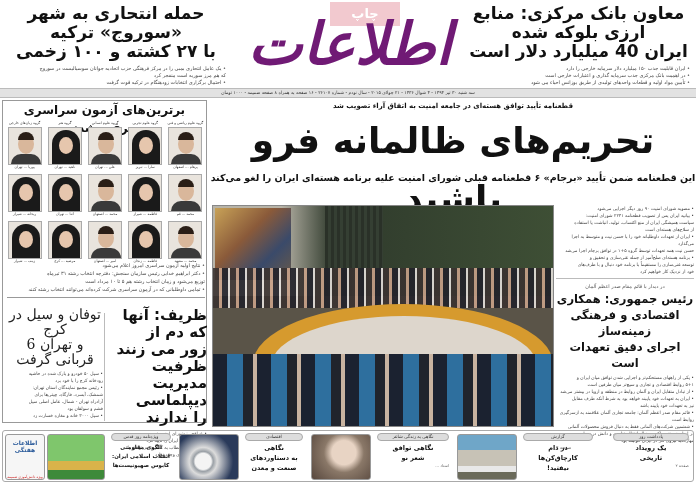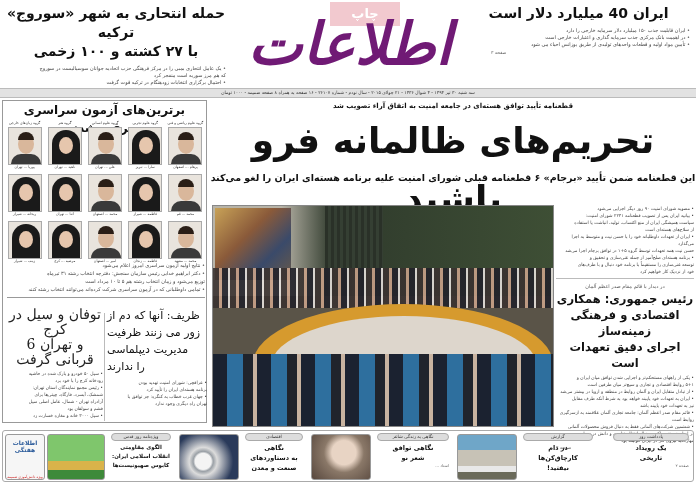--- a/index.html
+++ b/index.html
@@ -8,21 +8,21 @@
 
   .abs { position: absolute; }
 
   
   .masthead { left: 0; top: 0; width: 696px; height: 86px; }
   .logo-wrap { left: 230px; top: 2px; width: 240px; height: 80px; }
   .logo-chap { left: 100px; top: 0; width: 70px; height: 24px; background: #f2c9cf; color: #fff; font-size: 13px; font-weight: bold; text-align: center; line-height: 24px; }
   .logo-text { left: 0; top: 6px; width: 240px; height: 72px; color: #701a75; font-family: "DejaVu Serif", serif; font-weight: bold; font-size: 58px; line-height: 72px; text-align: center; font-style: italic; letter-spacing: -2px; }
 
   .top-story { top: 4px; height: 78px; }
-  .top-story .hl { font-weight: bold; font-size: 14px; line-height: 19px; text-align: center; }
+  .top-story .hl { font-weight: bold; font-size: 17px; line-height: 19px; text-align: center; }
   .top-story .bullets { margin-top: 4px; font-size: 5px; line-height: 7px; color: #444; text-align: right; padding: 0 6px; }
   .top-story .pg { font-size: 4.5px; color: #666; text-align: left; padding-left: 30px; margin-top: 2px; }
   .top-right { right: 0; width: 235px; }
   .top-left { left: 0; width: 232px; }
 
   .datebar { left: 0; top: 88px; width: 696px; height: 10px; background: #e2e2e2; border-top: 1px solid #bbb; border-bottom: 1px solid #bbb; font-size: 4.5px; line-height: 8px; text-align: center; color: #333; }
 
   
   .left-col { left: 2px; top: 100px; width: 205px; height: 323px; border: 1px solid #999; }
   .quiz-title { left: 0; top: 0; width: 203px; height: 18px; font-size: 12px; font-weight: bold; text-align: center; line-height: 18px; }
@@ -34,21 +34,21 @@
   .person .ph .hijab { position: absolute; left: 3px; top: 2px; width: 28px; height: 40px; border-radius: 14px 14px 4px 4px; background: #1a1a1a; }
   .person .ph .face { position: absolute; left: 10px; top: 9px; width: 14px; height: 17px; border-radius: 50%; background: #e6c6ad; }
   .person .ph .hair { position: absolute; left: 9px; top: 4px; width: 16px; height: 8px; border-radius: 8px 8px 0 0; background: #2a1e16; }
   .person .ph .body { position: absolute; left: 2px; top: 26px; width: 30px; height: 14px; border-radius: 10px 10px 0 0; background: #3a3a3a; }
   .person .nm { font-size: 3.5px; height: 7px; color: #333; text-align: center; }
 
   .quiz-notes { left: 4px; top: 160px; width: 198px; font-size: 5px; line-height: 8px; color: #444; }
   .divider-h { height: 1px; background: #999; }
 
   .zarif { left: 104px; top: 206px; width: 100px; }
-  .zarif .hl { font-size: 11px; font-weight: normal; line-height: 17px; text-align: left; }
+  .zarif .hl { font-size: 15px; font-weight: bold; line-height: 17px; text-align: right; }
   .zarif .txt { font-size: 4.5px; line-height: 7px; color: #444; margin-top: 4px; }
   .flood { left: 4px; top: 206px; width: 96px; }
   .flood .hl { font-size: 14px; line-height: 15px; text-align: center; color: #222; font-family: "DejaVu Serif", serif; }
   .flood .txt { font-size: 4.5px; line-height: 7px; color: #444; margin-top: 3px; }
   .vline { left: 101px; top: 212px; width: 1px; height: 108px; background: #bbb; }
 
   
   .kicker { left: 210px; top: 100px; width: 486px; height: 12px; font-size: 7px; font-weight: bold; text-align: center; line-height: 12px; }
   .headline { left: 210px; top: 112px; width: 486px; height: 58px; font-size: 36px; font-weight: 900; text-align: center; line-height: 58px; font-family: "DejaVu Sans", sans-serif; letter-spacing: -1px; }
   .subhead { left: 210px; top: 170px; width: 486px; height: 16px; font-size: 9.5px; font-weight: bold; text-align: center; line-height: 16px; }
@@ -74,20 +74,21 @@
   .teaser .tag { height: 8px; background: #ddd; border: 1px solid #aaa; border-radius: 4px; font-size: 4.5px; text-align: center; line-height: 6px; color: #333; margin-bottom: 2px; }
   .teaser .t { font-size: 6.5px; font-weight: bold; line-height: 10px; text-align: center; }
   .teaser .pg { font-size: 4px; color: #666; }
   .thumb { position: absolute; top: 3px; height: 46px; border: 1px solid #999; border-radius: 3px; overflow: hidden; }
 </style>
 </head>
 <body>
 
 <div class="abs masthead">
   <div class="abs top-story top-right">
+    <div class="hl">معاون بانک مرکزی: منابع ارزی بلوکه شده</div>
     <div class="hl">ایران 40 میلیارد دلار است</div>
     <div class="bullets">
       <div>• ایران قابلیت جذب ۱۵۰ میلیارد دلار سرمایه خارجی را دارد</div>
       <div>• در اهمیت بانک مرکزی جذب سرمایه گذاری و اعتبارات خارجی است</div>
       <div>• تأمین مواد اولیه و قطعات واحدهای تولیدی از طریق یوزانس احیاء می شود</div>
     </div>
     <div class="pg">صفحه ۳</div>
   </div>
 
   <div class="abs logo-wrap">

